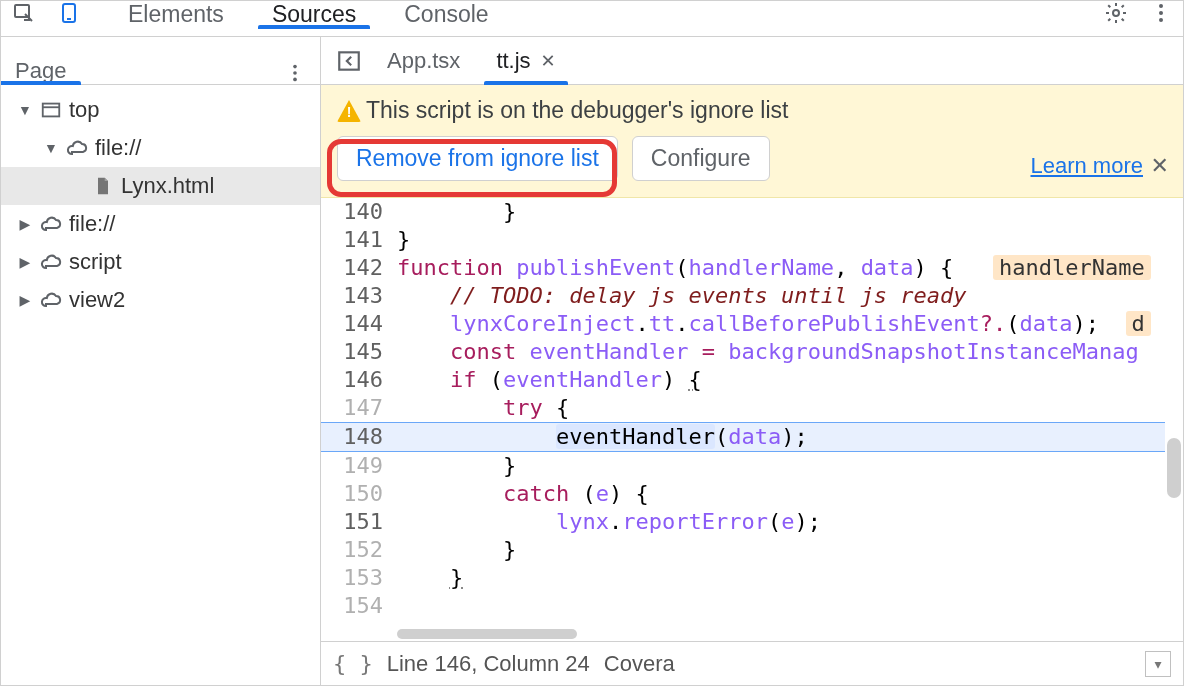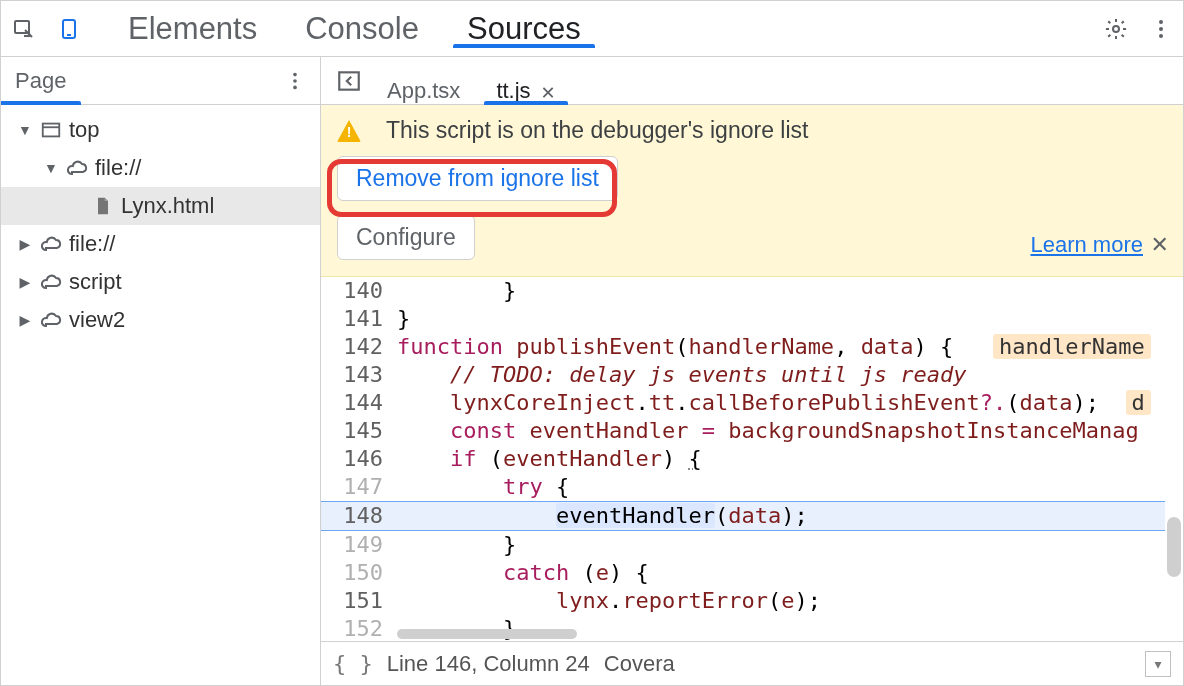--- a/index.html
+++ b/index.html
@@ -1,75 +1,75 @@
 <!DOCTYPE html>
 <html><head>
 <meta charset="utf-8">
 <style>
   * { box-sizing: border-box; margin: 0; padding: 0; }
   html, body { width: 1184px; height: 686px; font-family: "Helvetica Neue", Arial, sans-serif; overflow: hidden; }
   body { border: 1px solid #d0d0d0; background: #fff; display: flex; flex-direction: column; }
 
   
-  .topbar { height: 56px; border-bottom: 1px solid #d0d0d0; display: flex; align-items: center; color: #5f6368; font-size: 31px; }
+  .topbar { height: 36px; border-bottom: 1px solid #d0d0d0; display: flex; align-items: flex-start; color: #5f6368; font-size: 23px; }
   .topbar .iconbtn { width: 45px; display: flex; align-items: center; justify-content: center; }
   .topbar .vdiv { width: 0; border-left: 1px solid #d0d0d0; margin: 8px 6px; }
   .topbar .panel-tab { padding: 0 24px; display: flex; align-items: center; position: relative; cursor: default; }
   .topbar .panel-tab.active { color: #202124; }
   .topbar .panel-tab.active::after { content:""; position:absolute; left:10px; right:10px; bottom:-1px; height:4px; background:#1a73e8; border-radius:2px 2px 0 0; }
   .topbar .spacer { flex:1; }
 
   
   .body { flex:1; display:flex; min-height:0; }
 
   
   .sidebar { width: 320px; border-right: 1px solid #d0d0d0; display:flex; flex-direction:column; }
-  .side-head { height: 48px; border-bottom: 1px solid #d0d0d0; display:flex; align-items:center; padding: 0 14px; position:relative; }
+  .side-head { height: 48px; border-bottom: 1px solid #d0d0d0; display:flex; align-items:flex-end; padding: 0 14px; position:relative; }
   .side-head .title { font-size: 22px; color:#5f6368; }
   .side-head::after { content:""; position:absolute; left:0; bottom:-1px; width:80px; height:4px; background:#1a73e8; border-radius: 0 2px 0 0; }
   .side-head .more { margin-left:auto; }
   .tree { padding: 6px 0; font-size: 22px; color:#333; }
   .tree-row { display:flex; align-items:center; height: 38px; padding: 0 8px 0 10px; gap:6px; white-space:nowrap; }
   .tree-row.sel { background:#e8e8e8; }
   .tw { width:16px; height:16px; display:inline-flex; align-items:center; justify-content:center; color:#5f6368; font-size:14px; }
   .indent { display:inline-block; }
   .ticon { width:24px; height:24px; display:inline-flex; align-items:center; justify-content:center; color:#5f6368; }
 
   
   .main { flex:1; display:flex; flex-direction:column; min-width:0; }
   .file-tabs { height: 48px; border-bottom: 1px solid #d0d0d0; display:flex; align-items:center; padding-left: 8px; font-size: 22px; color:#5f6368; }
   .file-tabs .nav { width:40px; display:flex; align-items:center; justify-content:center; }
-  .file-tab { padding: 0 18px; height:100%; display:flex; align-items:flex-end; gap:10px; position:relative; }
+  .file-tab { padding: 0 18px; height:100%; display:flex; align-items:center; gap:10px; position:relative; }
   .file-tab.active { color:#202124; }
   .file-tab.active::after { content:""; position:absolute; left:6px; right:6px; bottom:-1px; height:4px; background:#1a73e8; border-radius:2px 2px 0 0; }
   .file-tab .x { font-size:18px; color:#5f6368; }
 
   
   .infobar { padding: 12px 16px 16px 16px; background:#fff7d6; border-bottom:1px solid #f0e6a8; position:relative; }
-  .inforow1 { display:flex; align-items:center; gap:25px; font-size:23px; color:#3c4043; }
+  .inforow1 { display:flex; align-items:center; gap:5px; font-size:23px; color:#3c4043; }
   .warn-tri { width:0; height:0; border-left:12px solid transparent; border-right:12px solid transparent; border-bottom:22px solid #f5b400; position:relative; border-radius:2px; }
   .warn-tri::after { content:"!"; position:absolute; left:50%; top:4px; transform:translateX(-50%); color:#fff; font-weight:bold; font-size:14px; }
-  .inforow2 { margin-top: 12px; display:flex; align-items:flex-start; gap:14px;flex-direction:column; }
+  .inforow2 { margin-top: 12px; display:flex; align-items:flex-start; gap:14px; }
   .btn { background:#fff; border:1px solid #d0d0d0; border-radius:6px; padding: 8px 18px; font-size:23px; color:#5f6368; }
   .btn.primary { color:#1a73e8; }
   .highlight-ring { position:absolute; border:5px solid #e53935; border-radius:14px; pointer-events:none; }
   .learn { position:absolute; right:40px; bottom:18px; color:#1a73e8; font-size:22px; text-decoration:underline; }
   .xclose { position:absolute; right:14px; bottom:18px; color:#5f6368; font-size:22px; }
 
   
   .code-wrap { flex:1; overflow:hidden; position:relative; display:flex; }
   .code-scroll { flex:1; overflow:hidden; position:relative; border-right: 18px solid #fff; }
   .code { font-family: Menlo, Consolas, monospace; font-size: 22px; line-height: 28px; }
   .cline { display:flex; white-space:pre; }
   .gut { width: 72px; text-align:right; padding-right: 10px; color:#b0b0b0; flex:0 0 72px; user-select:none; }
   .gut.dark { color:#606060; }
   .txt { flex:1; padding-left: 4px; overflow:hidden; }
   .cline.hl { background:#e8f0fe; border-top:1px solid #6aa7f8; border-bottom:1px solid #6aa7f8; }
   .k { color:#a71d5d; }          
-  .fn { color:#7f1d1d; }         
+  .fn { color:#8b5cf6; }         
   .op { color:#a71d5d; }
   .cmt { color:#7f1d1d; font-style:italic; }
   .badge { background:#ffe6c7; color:#333; padding:0 6px; border-radius:3px; }
   .tok-sel { background:#dbe7ff; border-radius:3px; }
   .under { text-decoration: underline dotted; text-decoration-color:#888; }
   .vtrack { position:absolute; right:0; top:0; bottom:0; width:18px; background:#fff; }
   .vthumb { position:absolute; right:2px; width:14px; border-radius:7px; background:#cfcfcf; }
   .htrack { position:absolute; left:76px; right:18px; bottom:0; height:14px; background:transparent; }
   .hthumb { position:absolute; top:2px; height:10px; border-radius:5px; background:#cfcfcf; }
 
@@ -94,22 +94,22 @@
   </div>
   <div class="iconbtn">
     <svg width="24" height="24" viewBox="0 0 24 24" fill="none" stroke="#1a73e8" stroke-width="2">
       <rect x="6" y="3" width="12" height="18" rx="2"></rect>
         <line x1="10" y1="18" x2="14" y2="18"></line>
       </svg>
   </div>
   <div class="vdiv"></div>
   <div id="top-tabs" style="display:flex;">
       <div class="panel-tab">Elements</div>
+      <div class="panel-tab active">Sources</div>
       <div class="panel-tab">Console</div>
-      <div class="panel-tab active">Sources</div>
     </div>
   <div class="spacer"></div>
   <div class="iconbtn">
     <svg width="24" height="24" viewBox="0 0 24 24" fill="none" stroke="#5f6368" stroke-width="2">
       <circle cx="12" cy="12" r="3"></circle>
       <path d="M12 2v3M12 19v3M4.2 4.2l2.1 2.1M17.7 17.7l2.1 2.1M2 12h3M19 12h3M4.2 19.8l2.1-2.1M17.7 6.3l2.1-2.1"></path>
     </svg>
   </div>
   <div class="iconbtn">
     <svg width="24" height="24" viewBox="0 0 24 24" fill="#5f6368">

